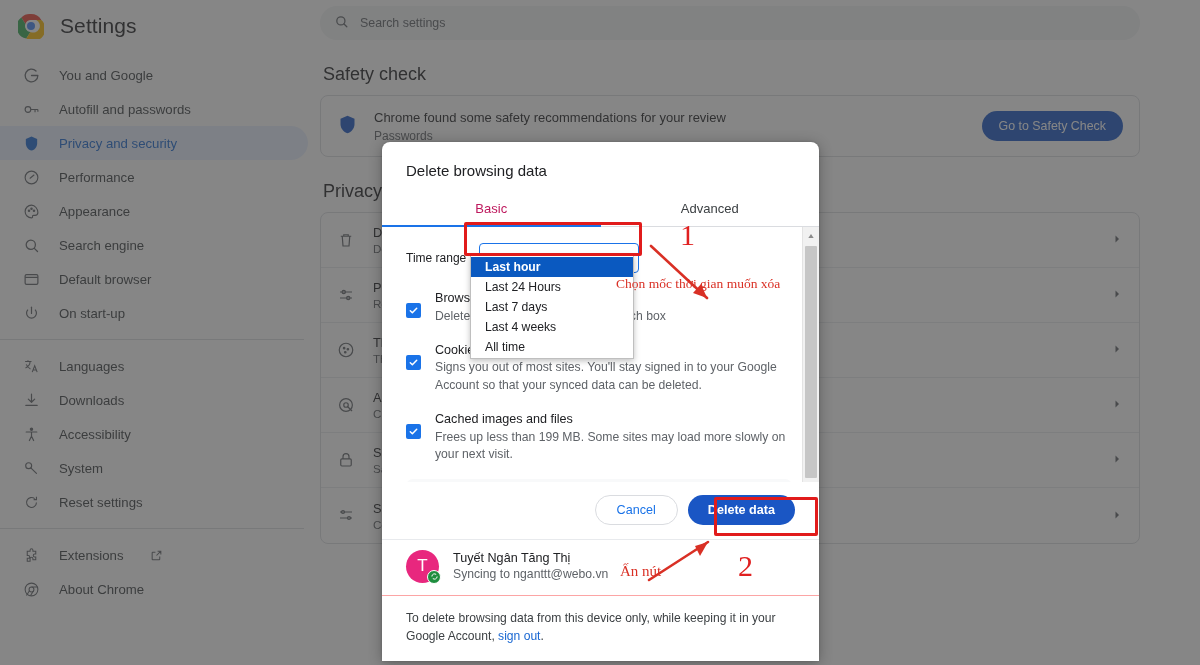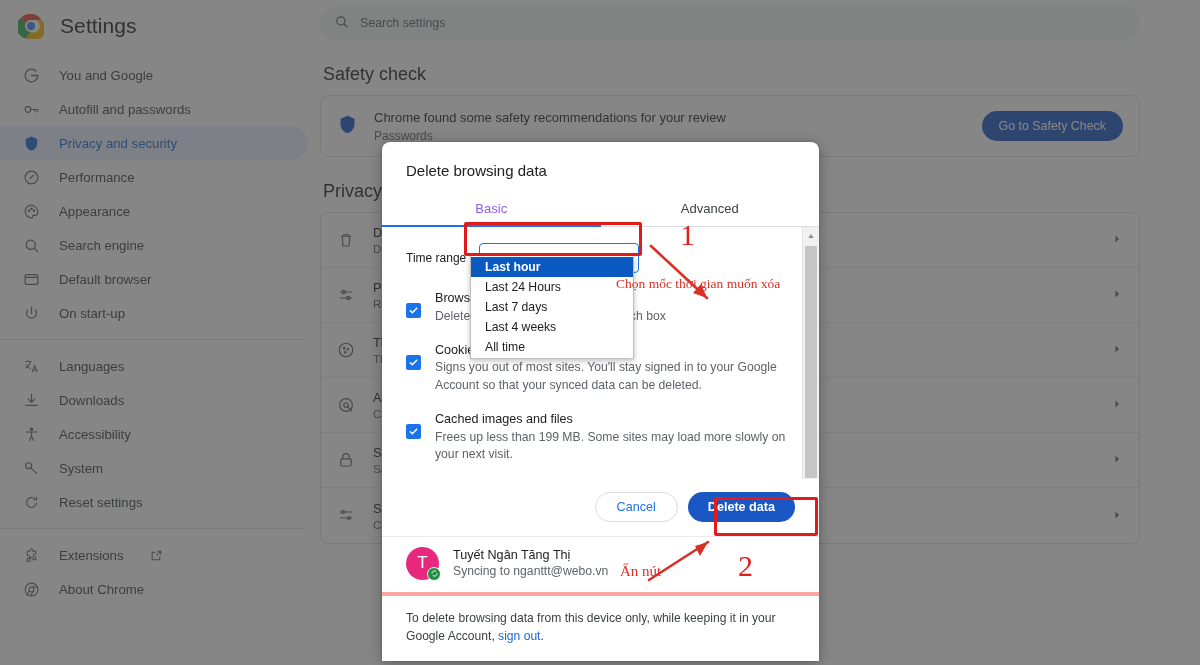--- a/index.html
+++ b/index.html
@@ -136,21 +136,21 @@
   .dlg-tabs {
     display: flex; margin-top: 14px;
     border-bottom: 1px solid #dadce0;
     position: relative;
   }
   .dlg-tab {
     flex: 1; text-align: center;
     font-size: 13px; color: #3c4043;
     padding: 8px 0 10px; cursor: pointer;
   }
-  .dlg-tab.active { color: #8b5cf6; }
+  .dlg-tab.active { color: #be185d; }
   .dlg-tab.active::after {
     content: ""; position: absolute;
     left: 0; bottom: -1px; width: 50%; height: 2px;
     background: #1a73e8;
   }
 
   .dlg-body {
     position: relative;
     flex: 1; min-height: 0;
     overflow: hidden;
@@ -255,21 +255,21 @@
     position: absolute; right: -2px; bottom: -1px;
     width: 14px; height: 14px; border-radius: 50%;
     background: #1e8e3e; border: 1.5px solid #fff;
     display: flex; align-items: center; justify-content: center;
   }
   .acct-name { font-size: 12.6px; color: #202124; }
   .acct-sync { font-size: 12.2px; color: #5f6368; margin-top: 2px; }
 
   .dlg-footer {
     padding: 13px 24px 16px;
-    border-top: 4px solid #fca5a5;
+    border-top: 1px solid #fca5a5;
     font-size: 12.1px; color: #3c4043; line-height: 1.5;
   }
   .dlg-footer a { color: #1967d2; }
 
   
   #dropdown {
     position: absolute;
     left: 470px; top: 255px;
     width: 164px;
     background: #ffffff;

